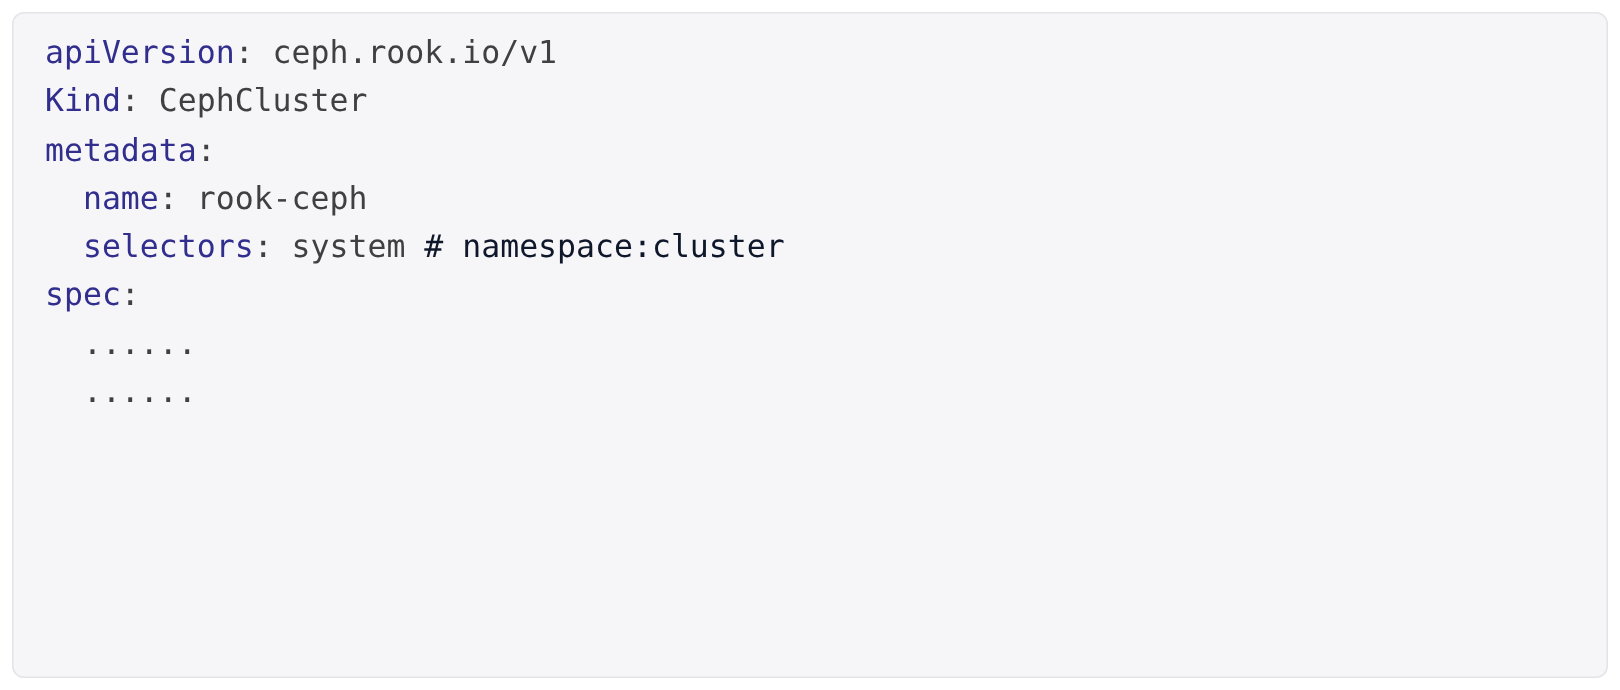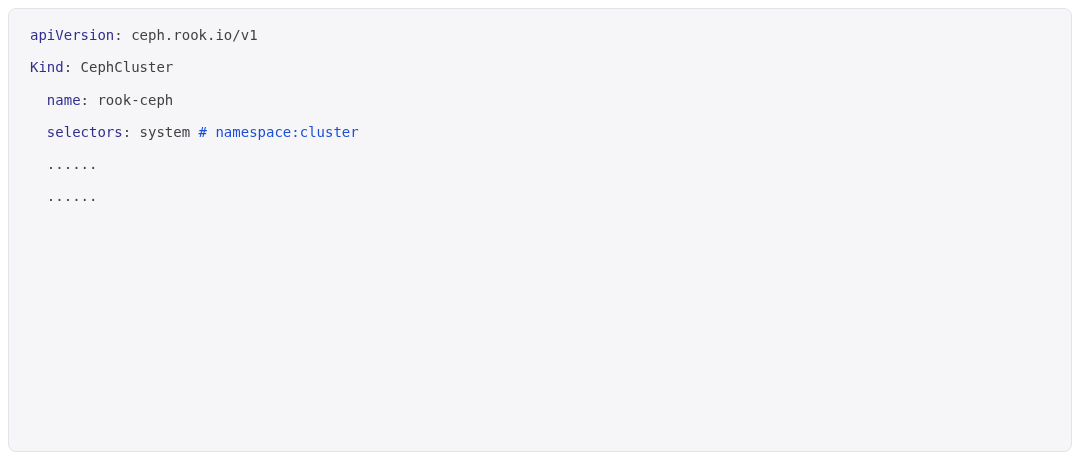--- a/index.html
+++ b/index.html
@@ -20,44 +20,46 @@
     background: #f6f6f8;
     border: 1px solid #e3e3e8;
     border-radius: 8px;
     overflow: hidden;
   }
   .code-body {
     padding: 10px 18px 10px 21px;
   }
   .code-line {
     white-space: pre;
-    font-size: 14px;
+    font-size: 21px;
     line-height: 32.3px;
     color: #3f3f44;
   }
   .tok-key     { color: #312e8e; }
   .tok-rest    { color: #3f3f44; }
-  .tok-comment { color: #1d4ed8; }
+  .tok-comment { color: #0f172a; }
   .tok-indent  { color: #3f3f44; }
 </style>
 </head>
 <body>
 
 <div class="code-card">
   <div class="code-body">
 
     <div class="code-line"><span class="tok-indent"></span><span class="tok-key">apiVersion</span><span class="tok-rest">: ceph.rook.io/v1</span><span class="tok-comment"></span></div>
 
     <div class="code-line"><span class="tok-indent"></span><span class="tok-key">Kind</span><span class="tok-rest">: CephCluster</span><span class="tok-comment"></span></div>
 
+    <div class="code-line"><span class="tok-indent"></span><span class="tok-key">metadata</span><span class="tok-rest">:</span><span class="tok-comment"></span></div>
 
     <div class="code-line"><span class="tok-indent">  </span><span class="tok-key">name</span><span class="tok-rest">: rook-ceph</span><span class="tok-comment"></span></div>
 
     <div class="code-line"><span class="tok-indent">  </span><span class="tok-key">selectors</span><span class="tok-rest">: system </span><span class="tok-comment"># namespace:cluster</span></div>
 
+    <div class="code-line"><span class="tok-indent"></span><span class="tok-key">spec</span><span class="tok-rest">:</span><span class="tok-comment"></span></div>
 
     <div class="code-line"><span class="tok-indent">  </span><span class="tok-key"></span><span class="tok-rest">......</span><span class="tok-comment"></span></div>
 
 
 
 
 
 
     <div class="code-line"><span class="tok-indent">  </span><span class="tok-key"></span><span class="tok-rest">......</span><span class="tok-comment"></span></div>
 

